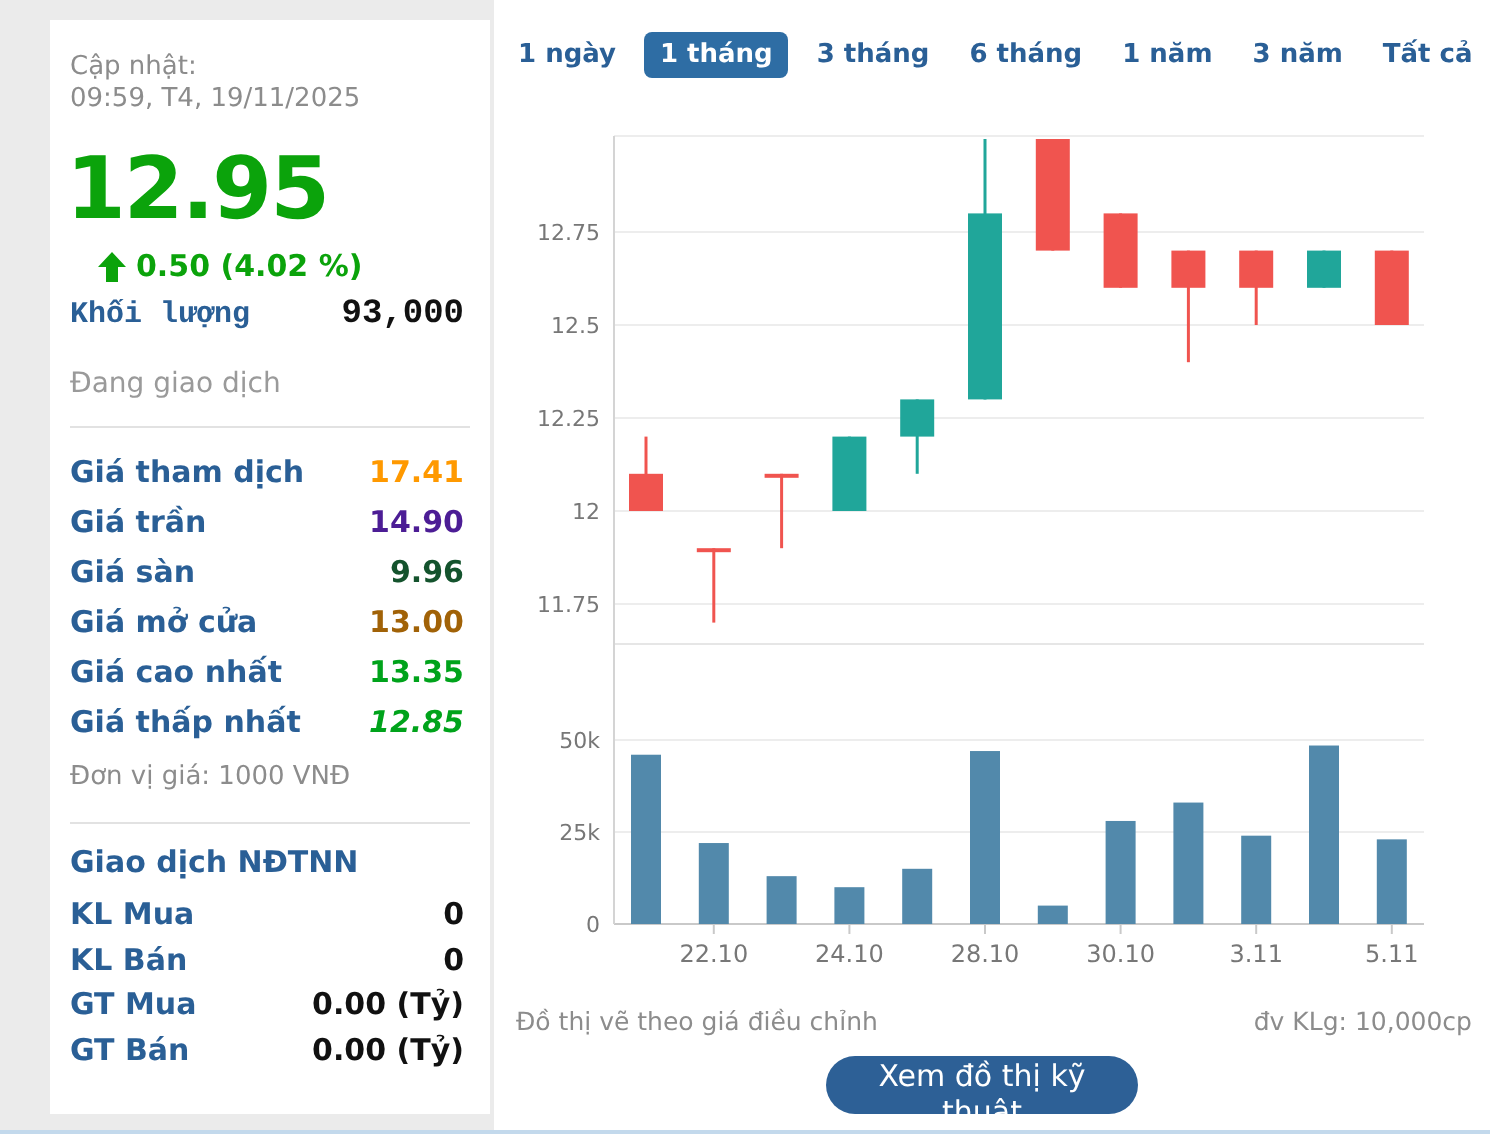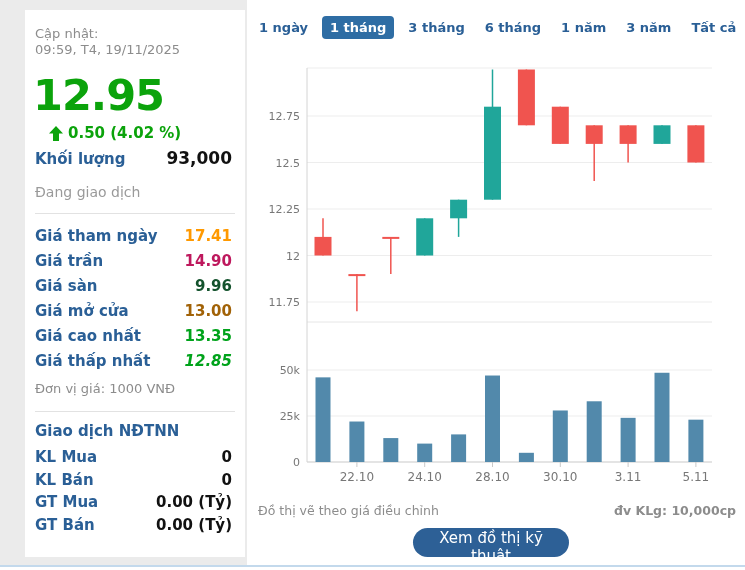--- a/index.html
+++ b/index.html
@@ -5,41 +5,41 @@
   html,body{margin:0;padding:0;background:#fff;}
   .stage{position:relative;width:745px;height:570px;overflow:hidden;
          font-family:"DejaVu Sans","Liberation Sans",sans-serif;background:#fff;}
   .left-bg{position:absolute;left:0;top:0;width:247px;height:565px;background:#ebebeb;}
   .card{position:absolute;left:25px;top:10px;width:220px;height:547px;background:#fff;}
   .upd{position:absolute;left:10px;top:16px;right:13px;font-size:13px;line-height:16px;color:#8c8c8c;}
   .bigprice{position:absolute;left:8px;top:60px;font-size:43px;font-weight:bold;color:#0ba30b;letter-spacing:-1px;}
   .chg{position:absolute;left:24px;top:114px;display:flex;align-items:center;gap:5px;
        font-size:15px;font-weight:bold;color:#0ba30b;}
   .row{display:flex;justify-content:space-between;align-items:baseline;}
-  .volrow{position:absolute;left:10px;right:13px;top:138px;}
+  .volrow{position:absolute;left:10px;right:13px;top:138px;font-family:Liberation Mono, monospace;}
   .lbl{font-size:15px;font-weight:bold;color:#2a5f96;}
   .vval{font-size:17px;font-weight:bold;color:#111;}
   .status{position:absolute;left:10px;top:174px;font-size:14px;color:#9a9a9a;}
   .div1{position:absolute;left:10px;right:10px;top:203px;border:none;border-top:1px solid #e2e2e2;margin:0;}
   .ptable{position:absolute;left:10px;right:13px;top:213px;}
   .ptable .row{height:25px;align-items:center;}
   .pv{font-size:15px;font-weight:bold;}
   .unitnote{position:absolute;left:10px;top:371px;font-size:13px;color:#8c8c8c;}
   .div2{position:absolute;left:10px;right:10px;top:401px;border:none;border-top:1px solid #e2e2e2;margin:0;}
   .ftitle{position:absolute;left:10px;top:412px;font-size:15px;font-weight:bold;color:#2a5f96;}
   .ftable{position:absolute;left:10px;right:13px;top:436px;}
   .ftable .row{height:22.5px;align-items:center;}
   .bval{font-size:15px;font-weight:bold;color:#111;}
   .tabs{position:absolute;left:253px;top:16px;display:flex;align-items:center;gap:8px;}
   .tab{font-size:13px;font-weight:bold;color:#2a5f96;padding:4px 6px;border-radius:4px;cursor:pointer;white-space:nowrap;}
   .tab.sel{background:#2e6da4;color:#fff;padding:4px 8px;}
   #chart{position:absolute;left:255px;top:55px;width:475px;height:440px;}
   #chart text{font-family:"DejaVu Sans","Liberation Sans",sans-serif;fill:#777;}
   .fnote-l{position:absolute;left:258px;top:503px;font-size:12.5px;color:#8c8c8c;}
-  .fnote-r{position:absolute;right:9px;top:503px;font-size:12.5px;color:#8c8c8c;font-weight:bold;}
+  .fnote-r{position:absolute;right:9px;top:503px;font-size:12.5px;color:#8c8c8c;}
   .techbtn{position:absolute;left:413px;top:528px;width:156px;height:29px;border:none;border-radius:15px;
            background:#2d6096;color:#fff;font-size:15px;cursor:pointer;
            font-family:"DejaVu Sans","Liberation Sans",sans-serif;}
   .bottom-line{position:absolute;left:0;top:565px;width:745px;height:2px;background:#c3d9ec;}
 </style>
 </head>
 <body>
 
 <div class="stage">
   <div class="left-bg"></div>
@@ -58,26 +58,26 @@
     </div>
     <div class="row volrow">
       <span class="lbl">Khối lượng</span>
       <span class="vval">93,000</span>
     </div>
     <div class="status">Đang giao dịch</div>
     <hr class="div1">
 
     <div class="ptable">
       <div class="row">
-        <span class="lbl">Giá tham ngày</span>
+        <span class="lbl">Giá tham dịch</span>
         <span class="pv" style="color: rgb(255, 153, 0);">17.41</span>
       </div>
       <div class="row">
         <span class="lbl">Giá trần</span>
-        <span class="pv" style="color: #be185d;">14.90</span>
+        <span class="pv" style="color: #4c1d95;">14.90</span>
       </div>
       <div class="row">
         <span class="lbl">Giá sàn</span>
         <span class="pv" style="color: #14532d;">9.96</span>
       </div>
       <div class="row">
         <span class="lbl">Giá mở cửa</span>
         <span class="pv" style="color: #a16207;">13.00</span>
       </div>
       <div class="row">

